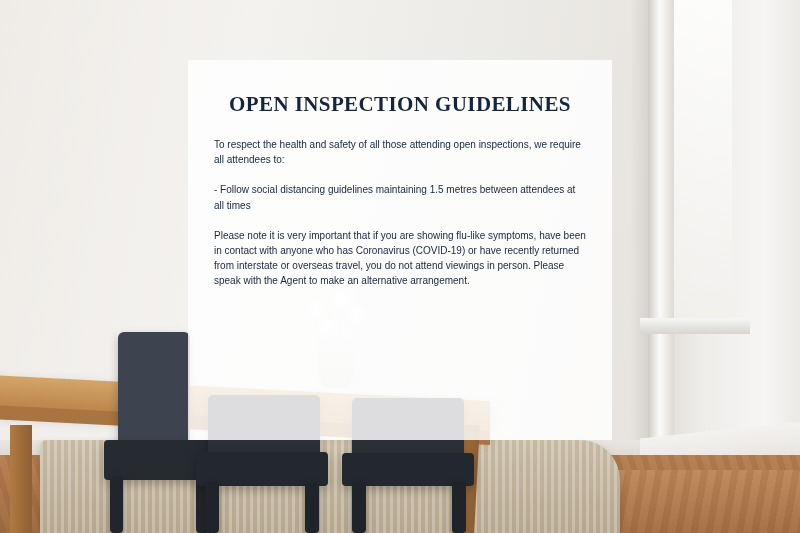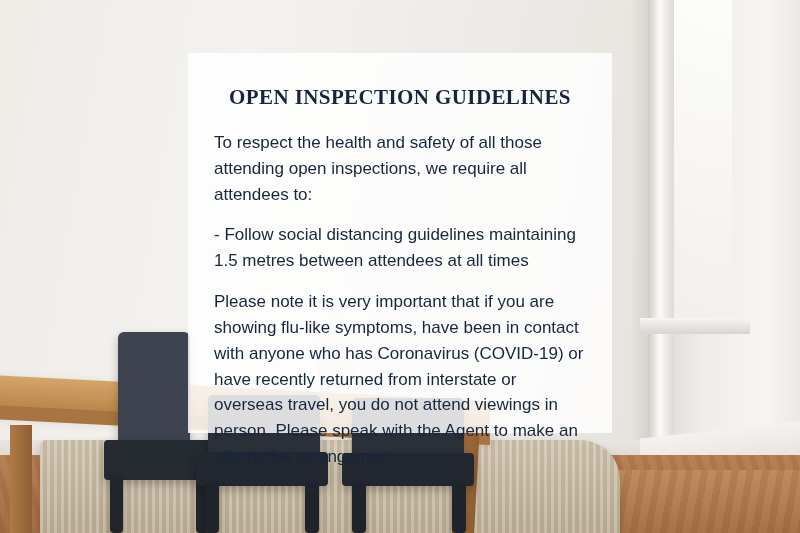--- a/index.html
+++ b/index.html
@@ -162,37 +162,37 @@
   .bloom {
     position: absolute;
     border-radius: 50%;
     background: radial-gradient(circle at 35% 35%, #ffffff, #e6e1da);
     opacity: .9;
   }
 
   
   .card {
     position: absolute;
-    left: 188px; top: 53px;
+    left: 188px; top: 60px;
     width: 424px; height: 380px;
     background: rgba(255,255,255,0.84);
     padding: 28px 26px 20px 26px;
   }
   .card-title {
     font-family: "Liberation Serif", serif;
     font-weight: bold;
     font-size: 21px;
     letter-spacing: .4px;
     color: #16253f;
     text-align: center;
     margin: 4px 0 20px 0;
   }
   .card p {
     color: #17263f;
-    font-size: 17px;
+    font-size: 10px;
     line-height: 1.52;
     margin: 0 0 15px 0;
   }
   .card p.last { margin-bottom: 0; }
   .card p.note { margin-top: 0; }
 </style>
 </head>
 <body>
 
 <div id="scene">

